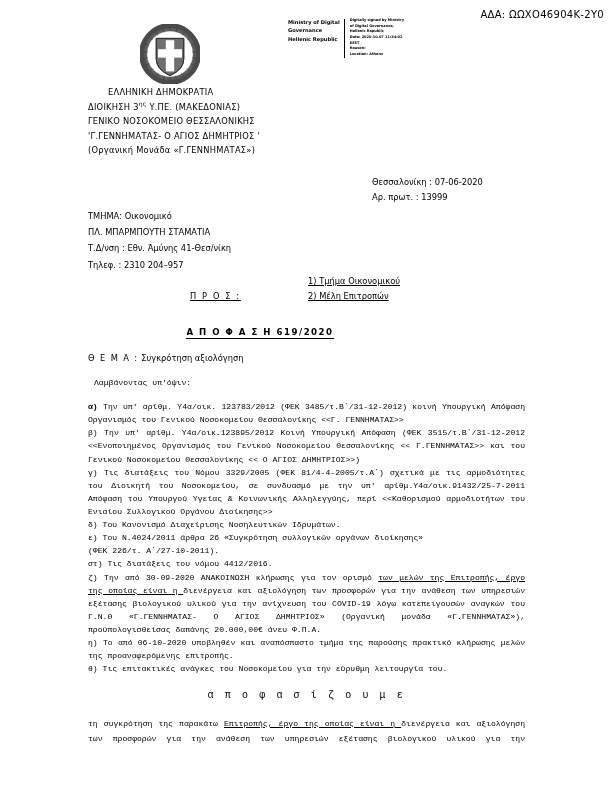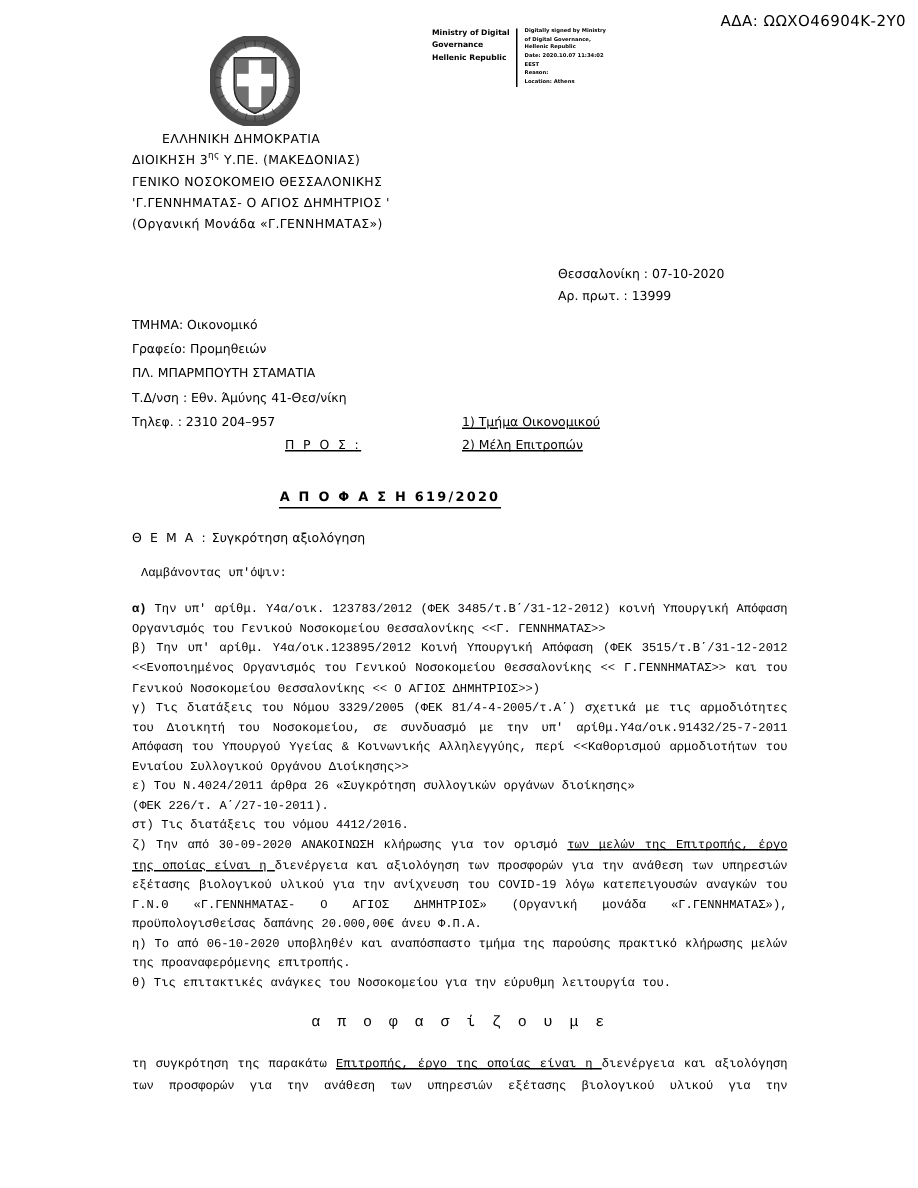--- a/index.html
+++ b/index.html
@@ -245,27 +245,26 @@
 
 <div class="letterhead">
   <div class="ln1">ΕΛΛΗΝΙΚΗ ΔΗΜΟΚΡΑΤΙΑ</div>
   <div><span>ΔΙΟΙΚΗΣΗ 3</span><span class="sup">ης</span><span> Υ.ΠΕ. (ΜΑΚΕΔΟΝΙΑΣ)</span></div>
   <div>ΓΕΝΙΚΟ ΝΟΣΟΚΟΜΕΙΟ ΘΕΣΣΑΛΟΝΙΚΗΣ</div>
   <div>'Γ.ΓΕΝΝΗΜΑΤΑΣ- Ο ΑΓΙΟΣ ΔΗΜΗΤΡΙΟΣ '</div>
   <div>(Οργανική Μονάδα «Γ.ΓΕΝΝΗΜΑΤΑΣ»)</div>
 </div>
 
 <div class="date-block">
-  <div>Θεσσαλονίκη : 07-10-2020</div>
+  <div>Θεσσαλονίκη : 07-06-2020</div>
   <div>Αρ. πρωτ. : 13999</div>
 </div>
 
 <div class="dept-block">
   <div>ΤΜΗΜΑ: Οικονομικό</div>
-  <div>Γραφείο: Προμηθειών</div>
   <div>ΠΛ. ΜΠΑΡΜΠΟΥΤΗ ΣΤΑΜΑΤΙΑ</div>
   <div>Τ.Δ/νση   : Εθν. Άμύνης 41-Θεσ/νίκη</div>
   <div>Τηλεφ.    : 2310 204–957</div>
 </div>
 
 <div class="pros-wrap">
   <div class="pros-row">
     <span class="pros-spacer"></span>
     <span>1) Τμήμα Οικονομικού</span>
   </div>
@@ -296,20 +295,24 @@
   <div class="para j">
     <span>β)</span>
     <span>Την υπ' αρίθμ. Υ4α/οικ.123895/2012 Κοινή Υπουργική Απόφαση (ΦΕΚ 3515/τ.Β΄/31-12-2012 &lt;&lt;Ενοποιημένος Οργανισμός του Γενικού Νοσοκομείου Θεσσαλονίκης &lt;&lt; Γ.ΓΕΝΝΗΜΑΤΑΣ&gt;&gt; και του Γενικού Νοσοκομείου Θεσσαλονίκης &lt;&lt; Ο ΑΓΙΟΣ ΔΗΜΗΤΡΙΟΣ&gt;&gt;)</span>
   </div>
 
   <div class="para j">
     <span>γ)</span>
     <span>Τις διατάξεις του Νόμου 3329/2005 (ΦΕΚ 81/4-4-2005/τ.Α΄) σχετικά με τις αρμοδιότητες του Διοικητή του Νοσοκομείου, σε συνδυασμό με την υπ' αρίθμ.Υ4α/οικ.91432/25-7-2011 Απόφαση του Υπουργού Υγείας &amp; Κοινωνικής Αλληλεγγύης, περί &lt;&lt;Καθορισμού αρμοδιοτήτων του Ενιαίου Συλλογικού Οργάνου Διοίκησης&gt;&gt;</span>
   </div>
 
+  <div class="para">
+    <span>δ)</span>
+    <span>Του Κανονισμό Διαχείρισης Νοσηλευτικών Ιδρυμάτων.</span>
+  </div>
 
   <div class="para">
     <span>ε)</span>
     <span>Του Ν.4024/2011 άρθρα 26 «Συγκρότηση συλλογικών οργάνων διοίκησης»</span>
   </div>
 
   <div class="para"> (ΦΕΚ 226/τ. Α΄/27-10-2011).</div>
 
   <div class="para">
     <span>στ)</span>

